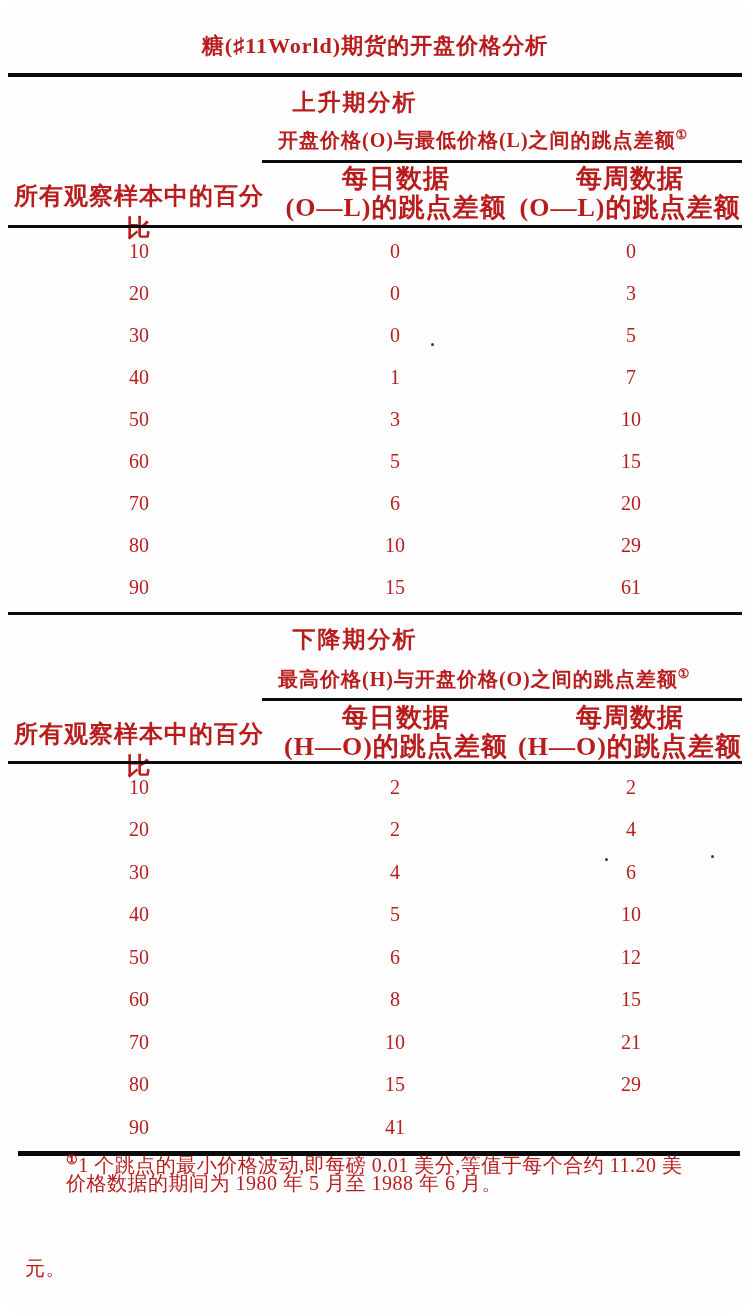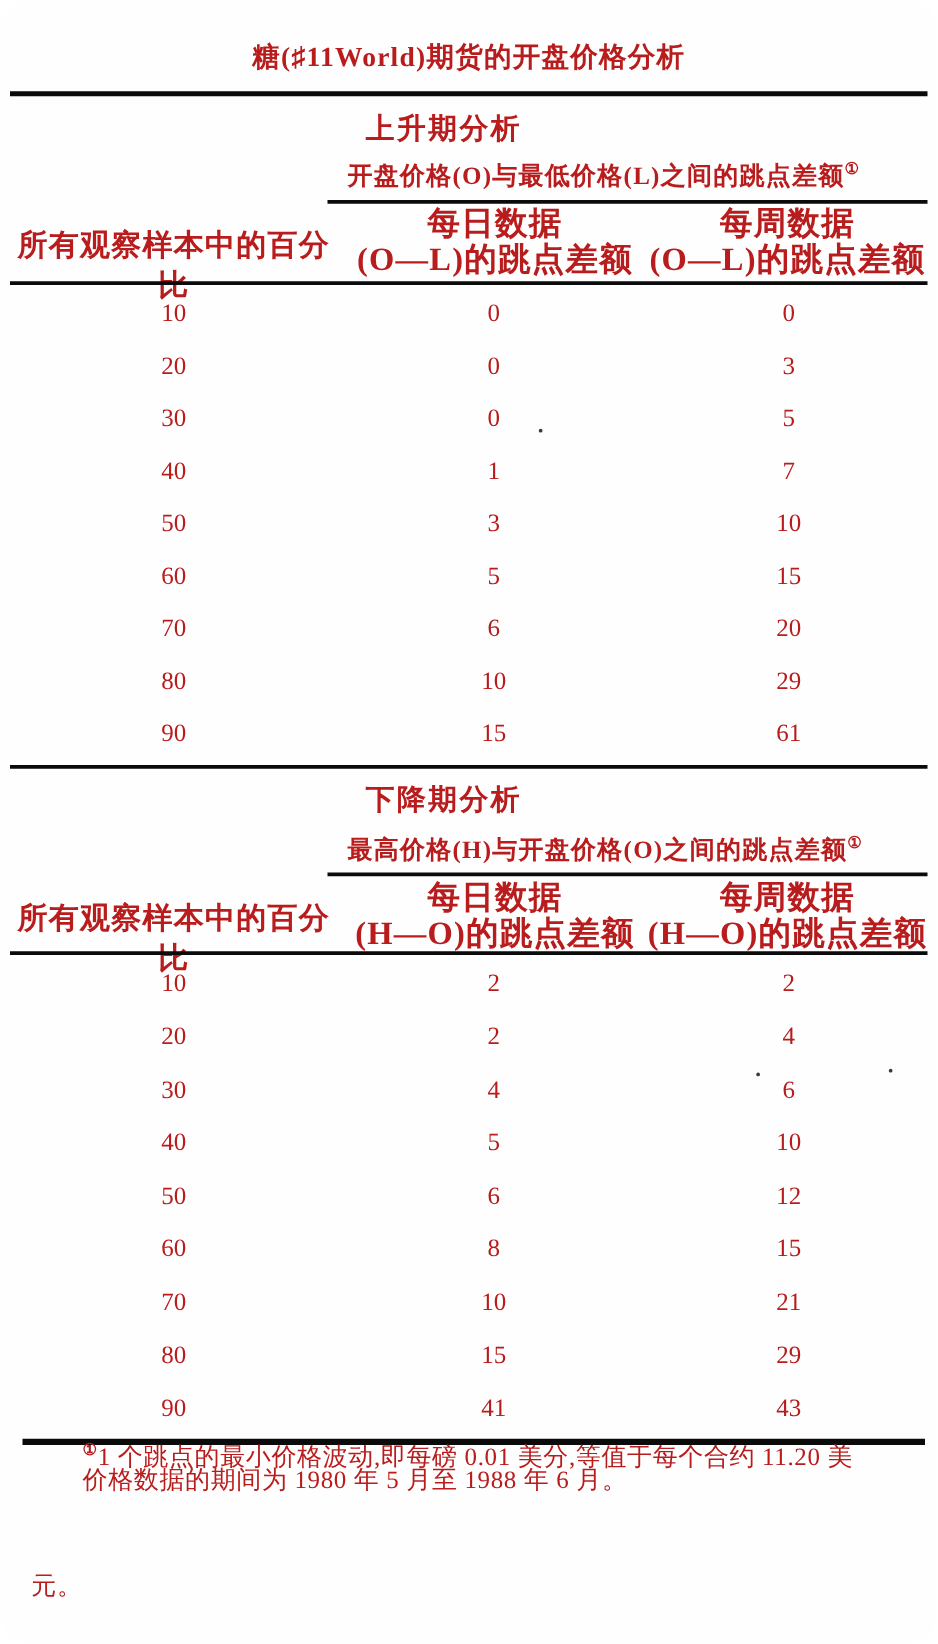--- a/index.html
+++ b/index.html
@@ -148,21 +148,20 @@
       <div class="c">8</div>
       <div class="c">15</div>
     <div class="c">70</div>
       <div class="c">10</div>
       <div class="c">21</div>
     <div class="c">80</div>
       <div class="c">15</div>
       <div class="c">29</div>
     <div class="c">90</div>
       <div class="c">41</div>
-      <div class="c">43</div>
   </div>
 
   <div class="rule" style="left:18px;top:1151px;width:722px;height:5px;"></div>
 
   <div class="note" style="left:66px;top:1170px;">价格数据的期间为 1980 年 5 月至 1988 年 6 月。</div>
   <div class="note" style="left:66px;top:1152px;"><sup>①</sup><span>1 个跳点的最小价格波动,即每磅 0.01 美分,等值于每个合约 11.20 美</span></div>
   <div class="note" style="left:25px;top:1255px;">元。</div>
 
   <div class="speck" style="left:431px;top:343px;width:3px;height:3px;"></div>
   <div class="speck" style="left:605px;top:858px;width:3px;height:3px;"></div>

